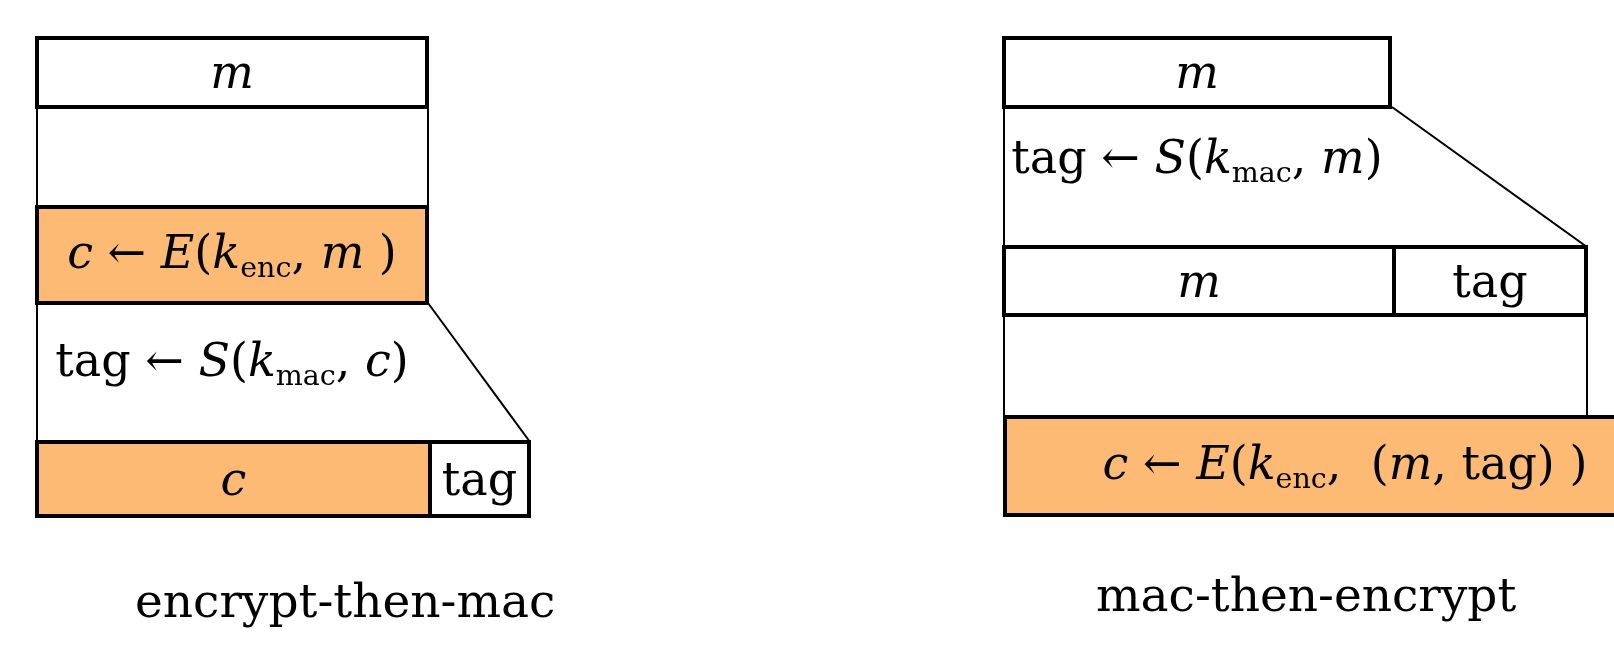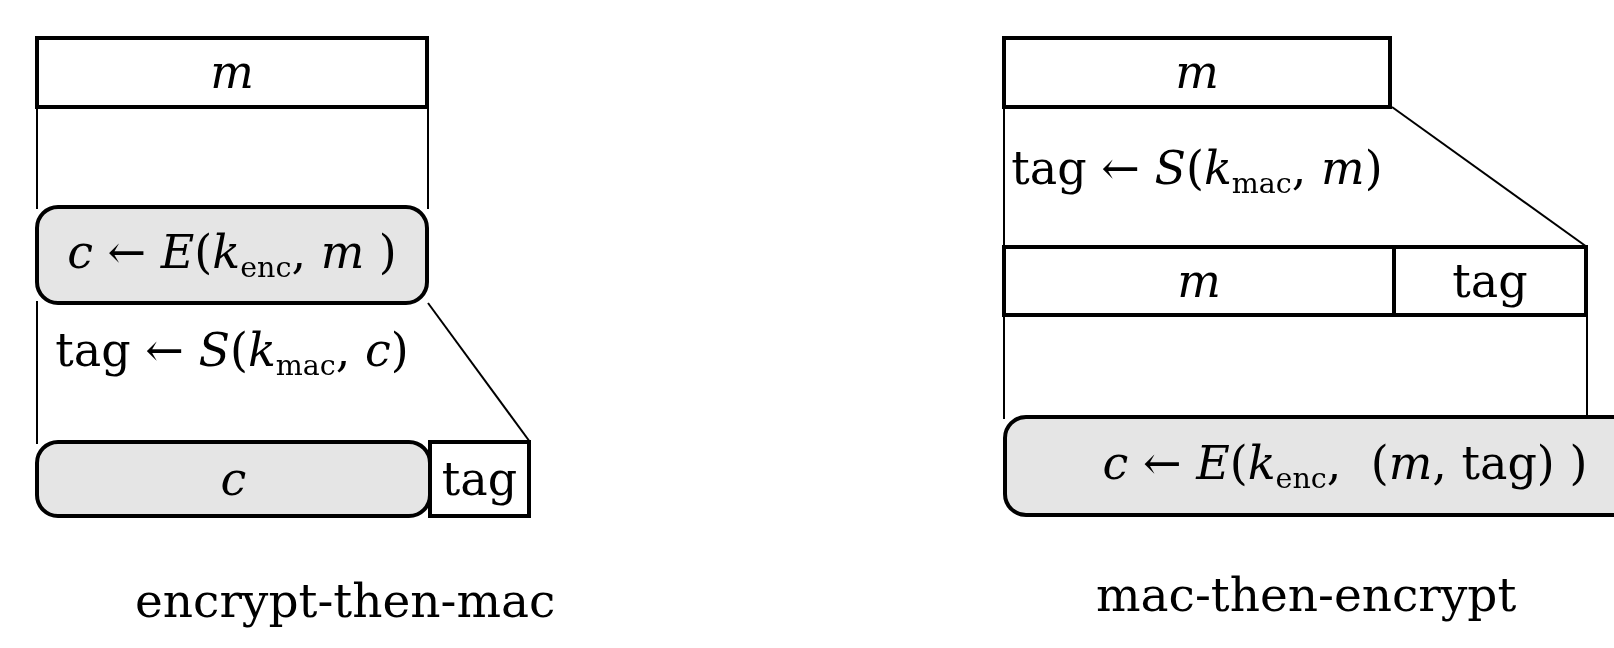--- a/index.html
+++ b/index.html
@@ -20,21 +20,21 @@
   }
   .box {
     position: absolute;
     box-sizing: border-box;
     border: 4px solid #000000;
     background: #ffffff;
     display: flex;
     align-items: center;
     justify-content: center;
   }
-  .box.gray { background: #e5e5e5; border-radius: 23px; }
+  .box.gray { background: #fdba74; }
   .mathline {
     font-size: 46px;
     line-height: 1.1;
     white-space: pre;
     color: #000000;
   }
   .seg-i { font-style: italic; }
   .seg-r { font-style: normal; }
   .seg-sub {
     font-style: normal;
@@ -75,39 +75,39 @@
   </svg>
 
   <div class="box" style="left:35px; top:36px; width:394px; height:73px;">
     <span class="mathline seg-i">m</span>
   </div>
 
   <div class="box gray" style="left:35px; top:205px; width:394px; height:100px;">
     <span class="mathline"><span class="seg-i">c</span><span class="seg-r"> ← </span><span class="seg-i">E</span><span class="seg-r">(</span><span class="seg-i">k</span><span class="seg-sub">enc</span><span class="seg-r">, </span><span class="seg-i">m</span><span class="seg-r"> )</span></span>
   </div>
 
-  <div class="flow-text" style="left:35px; top:305px; width:394px; height:96px;">
+  <div class="flow-text" style="left:35px; top:295px; width:394px; height:96px;align-items:flex-end;">
     <span class="mathline"><span class="seg-r">tag ← </span><span class="seg-i">S</span><span class="seg-r">(</span><span class="seg-i">k</span><span class="seg-sub">mac</span><span class="seg-r">, </span><span class="seg-i">c</span><span class="seg-r">)</span></span>
   </div>
 
   <div class="box gray" style="left:35px; top:440px; width:397px; height:78px;">
     <span class="mathline seg-i">c</span>
   </div>
 
   <div class="box" style="left:428px; top:440px; width:103px; height:78px;">
     <span class="mathline">tag</span>
   </div>
 
   <div class="caption" style="left:135px; top:575px;">encrypt-then-mac</div>
 
   <div class="box" style="left:1002px; top:36px; width:390px; height:73px;">
     <span class="mathline seg-i">m</span>
   </div>
 
-  <div class="flow-text" style="left:1002px; top:103px; width:390px; height:136px;justify-content:center;">
+  <div class="flow-text" style="left:1002px; top:92px; width:390px; height:136px;justify-content:center;">
     <span class="mathline"><span class="seg-r">tag ← </span><span class="seg-i">S</span><span class="seg-r">(</span><span class="seg-i">k</span><span class="seg-sub">mac</span><span class="seg-r">, </span><span class="seg-i">m</span><span class="seg-r">)</span></span>
   </div>
 
   <div class="box" style="left:1002px; top:245px; width:394px; height:72px;">
     <span class="mathline seg-i">m</span>
   </div>
 
   <div class="box" style="left:1392px; top:245px; width:196px; height:72px;">
     <span class="mathline">tag</span>
   </div>

